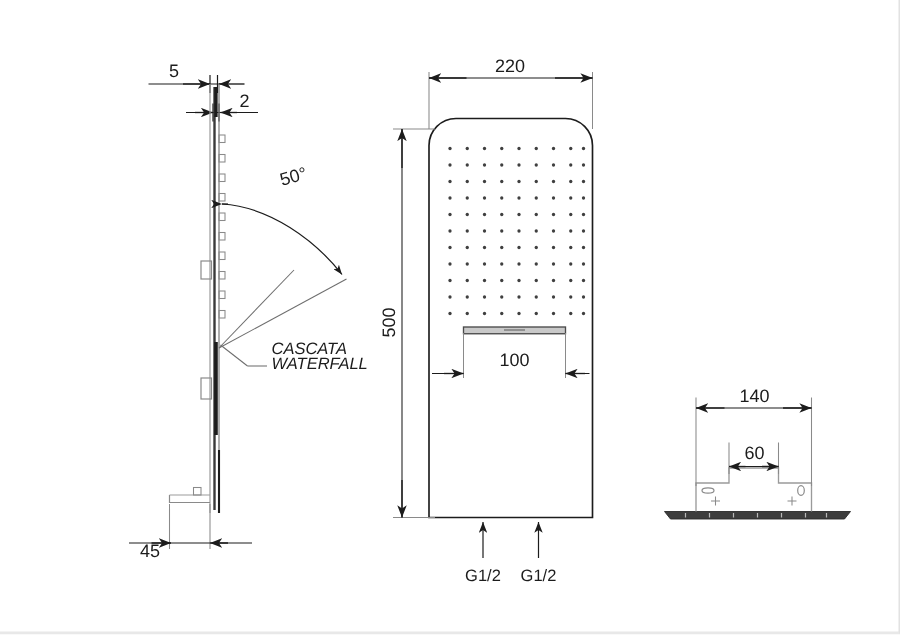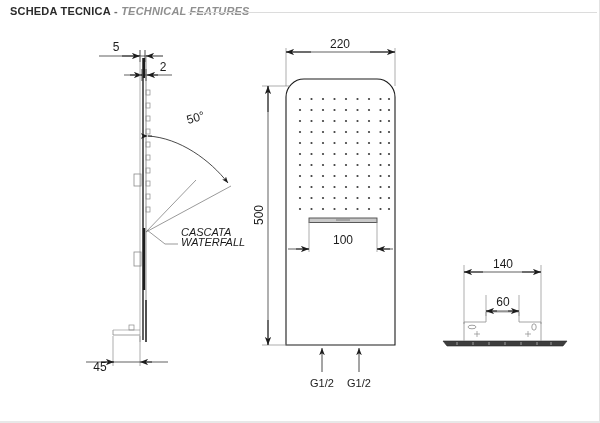--- a/index.html
+++ b/index.html
@@ -76,26 +76,20 @@
     font-size: 11px;
     font-style: italic;
     fill: #1c1c1c;
   }
 </style>
 </head>
 <body>
 
 <div id="page">
 
-  <div id="header">
-    <div id="header-title">
-      <span class="t-bold">SCHEDA TECNICA</span><span class="t-dash"> - </span><span class="t-ital">TECHNICAL FEATURES</span>
-    </div>
-    <div id="header-rule"></div>
-  </div>
 
   <svg id="drawing" viewBox="0 0 600 423">
     <defs>
       <marker id="arrIn" markerWidth="9" markerHeight="7" refX="9" refY="3.5" orient="auto">
         <path d="M0,0 L9,3.5 L0,7 L2.4,3.5 Z" fill="#1c1c1c"></path>
       </marker>
       <marker id="arrOut" markerWidth="9" markerHeight="7" refX="0" refY="3.5" orient="auto">
         <path d="M9,0 L0,3.5 L9,7 L6.6,3.5 Z" fill="#1c1c1c"></path>
       </marker>
       <marker id="arrTip" markerWidth="8" markerHeight="6" refX="8" refY="3" orient="auto">

